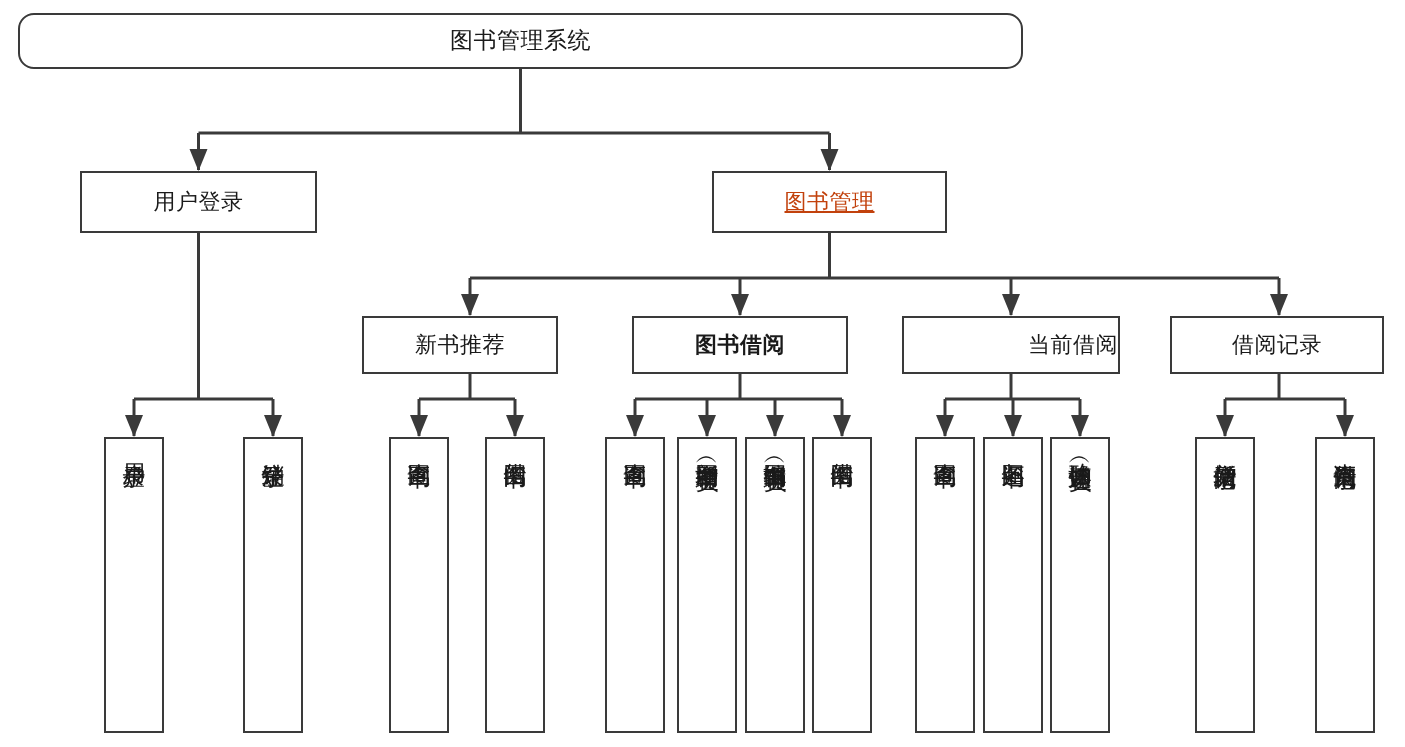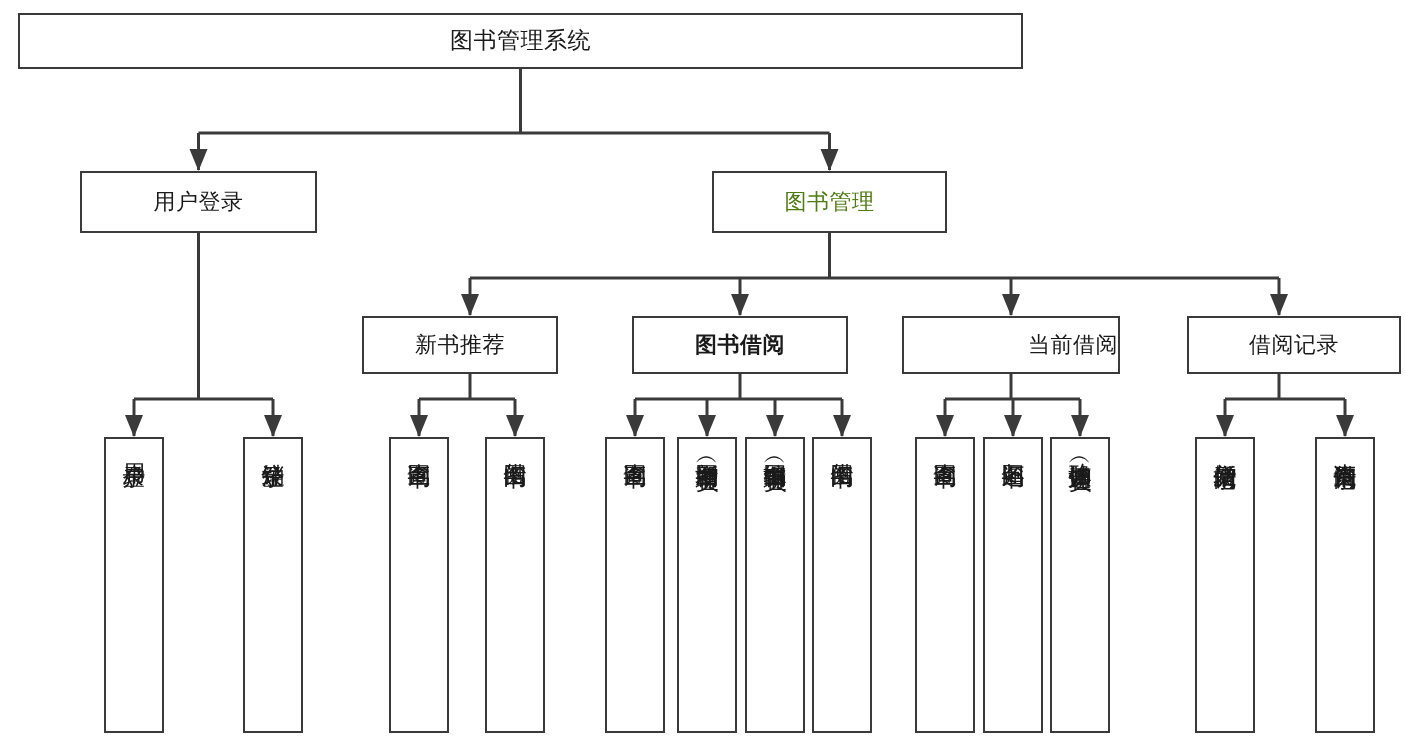--- a/index.html
+++ b/index.html
@@ -125,39 +125,39 @@
       <path d="M 1080 399 L 1080 436" stroke="#3a3a3a" stroke-width="3" fill="none"></path>
       <path d="M 1071 415 L 1089 415 L 1080 437 Z" fill="#3a3a3a"></path>
       <path d="M 1279 374 L 1279 399" stroke="#3a3a3a" stroke-width="3" fill="none"></path>
       <path d="M 1225 399 L 1345 399" stroke="#3a3a3a" stroke-width="3" fill="none"></path>
       <path d="M 1225 399 L 1225 436" stroke="#3a3a3a" stroke-width="3" fill="none"></path>
       <path d="M 1216 415 L 1234 415 L 1225 437 Z" fill="#3a3a3a"></path>
       <path d="M 1345 399 L 1345 436" stroke="#3a3a3a" stroke-width="3" fill="none"></path>
       <path d="M 1336 415 L 1354 415 L 1345 437 Z" fill="#3a3a3a"></path>
     </svg>
   <div id="nodes">
-      <div class="node horizontal root" id="node-root" style="left: 18px; top: 13px; width: 1005px; height: 56px; border-color: rgb(58, 58, 58); background: rgb(255, 255, 255); color: rgb(26, 26, 26);">
+      <div class="node horizontal root" id="node-root" style="left: 18px; top: 13px; width: 1005px; height: 56px; border-color: rgb(58, 58, 58); background: rgb(255, 255, 255); color: rgb(26, 26, 26); border-radius: 16px;">
         <span class="node-label">图书管理系统</span>
       </div>
       <div class="node horizontal" id="node-user-login" style="left: 80px; top: 171px; width: 237px; height: 62px; border-color: rgb(58, 58, 58); background: rgb(255, 255, 255); color: rgb(26, 26, 26);">
         <span class="node-label">用户登录</span>
       </div>
-      <div class="node horizontal" id="node-book-manage" style="left: 712px; top: 171px; width: 235px; height: 62px; border-color: rgb(58, 58, 58); background: rgb(255, 255, 255); color: #4d7c0f;">
+      <div class="node horizontal" id="node-book-manage" style="left: 712px; top: 171px; width: 235px; height: 62px; border-color: rgb(58, 58, 58); background: rgb(255, 255, 255); color: #c2410c; text-decoration: underline;">
         <span class="node-label">图书管理</span>
       </div>
       <div class="node horizontal" id="node-new-book-rec" style="left: 362px; top: 316px; width: 196px; height: 58px; border-color: rgb(58, 58, 58); background: rgb(255, 255, 255); color: rgb(26, 26, 26);">
         <span class="node-label">新书推荐</span>
       </div>
       <div class="node horizontal" id="node-book-borrow" style="left: 632px; top: 316px; width: 216px; height: 58px; border-color: rgb(58, 58, 58); background: rgb(255, 255, 255); color: rgb(26, 26, 26); font-weight: bold;">
         <span class="node-label">图书借阅</span>
       </div>
       <div class="node horizontal" id="node-current-borrow" style="left: 902px; top: 316px; width: 218px; height: 58px; border-color: rgb(58, 58, 58); background: rgb(255, 255, 255); color: rgb(26, 26, 26); justify-content: flex-end;">
         <span class="node-label">当前借阅</span>
       </div>
-      <div class="node horizontal" id="node-borrow-record" style="left: 1170px; top: 316px; width: 214px; height: 58px; border-color: rgb(58, 58, 58); background: rgb(255, 255, 255); color: rgb(26, 26, 26); margin-left: 17px;">
+      <div class="node horizontal" id="node-borrow-record" style="left: 1170px; top: 316px; width: 214px; height: 58px; border-color: rgb(58, 58, 58); background: rgb(255, 255, 255); color: rgb(26, 26, 26);">
         <span class="node-label">借阅记录</span>
       </div>
       <div class="node vertical" id="node-leaf-user-login" style="left: 104px; top: 437px; width: 60px; height: 296px; border-color: rgb(58, 58, 58); background: rgb(255, 255, 255); color: rgb(26, 26, 26);">
         <span class="node-label">用户登录</span>
       </div>
       <div class="node vertical" id="node-leaf-user-logout" style="left: 243px; top: 437px; width: 60px; height: 296px; border-color: rgb(58, 58, 58); background: rgb(255, 255, 255); color: rgb(26, 26, 26);">
         <span class="node-label">注销登录</span>
       </div>
       <div class="node vertical" id="node-leaf-query-book-1" style="left: 389px; top: 437px; width: 60px; height: 296px; border-color: rgb(58, 58, 58); background: rgb(255, 255, 255); color: rgb(26, 26, 26);">
         <span class="node-label">查询图书</span>

